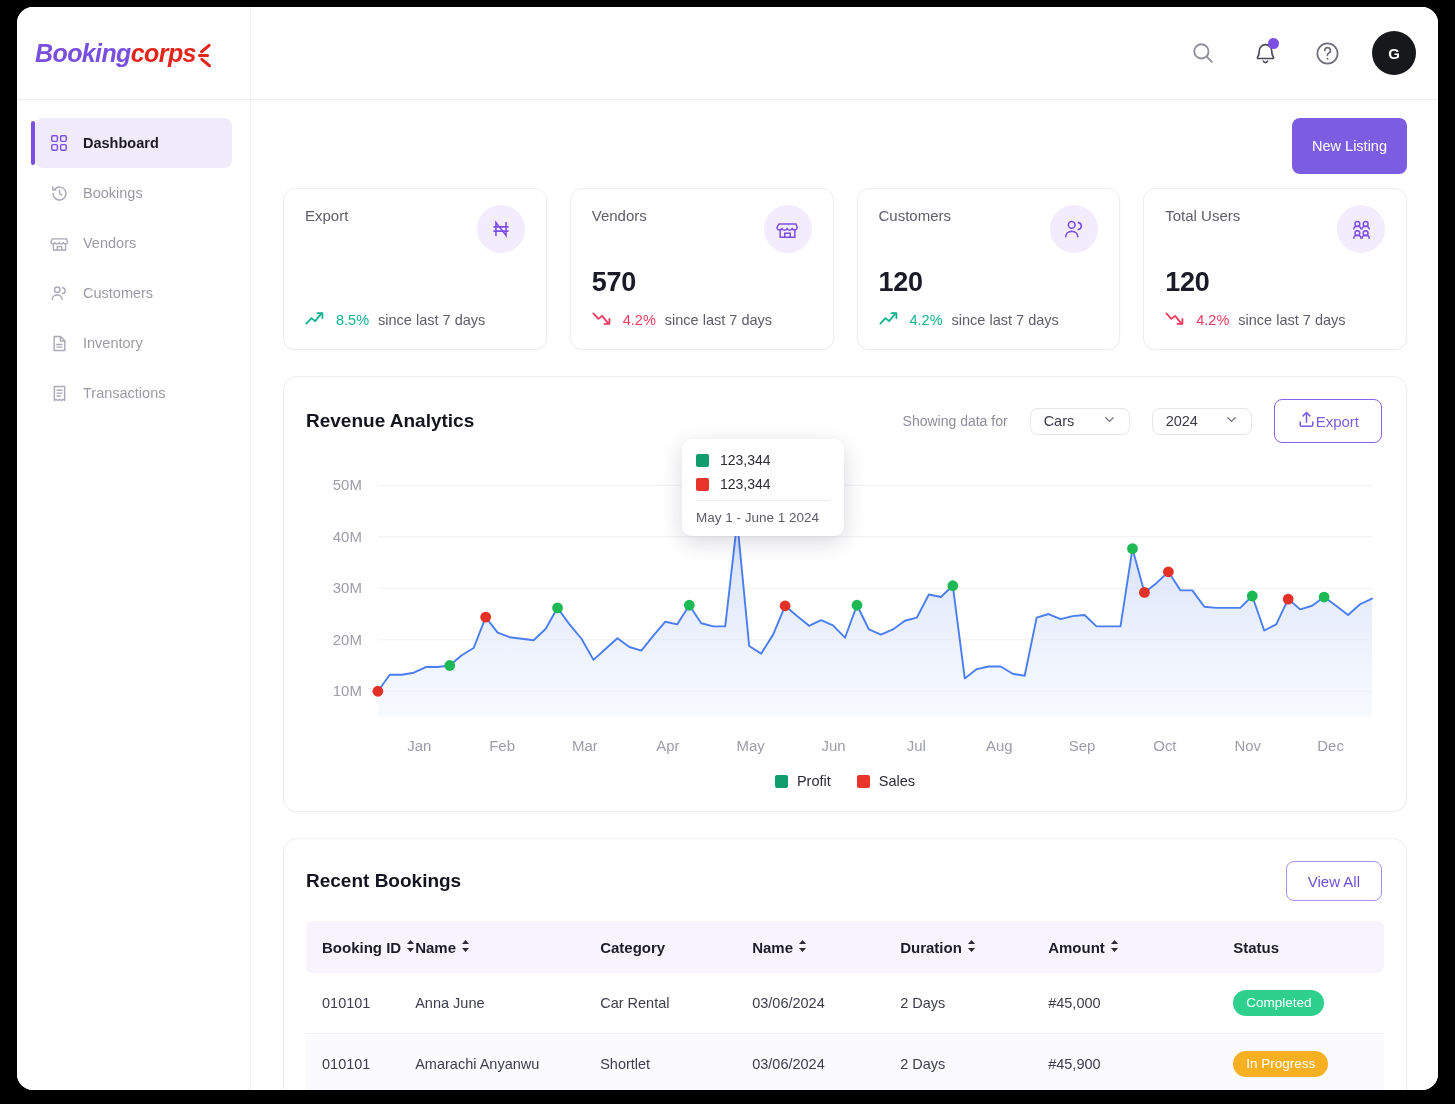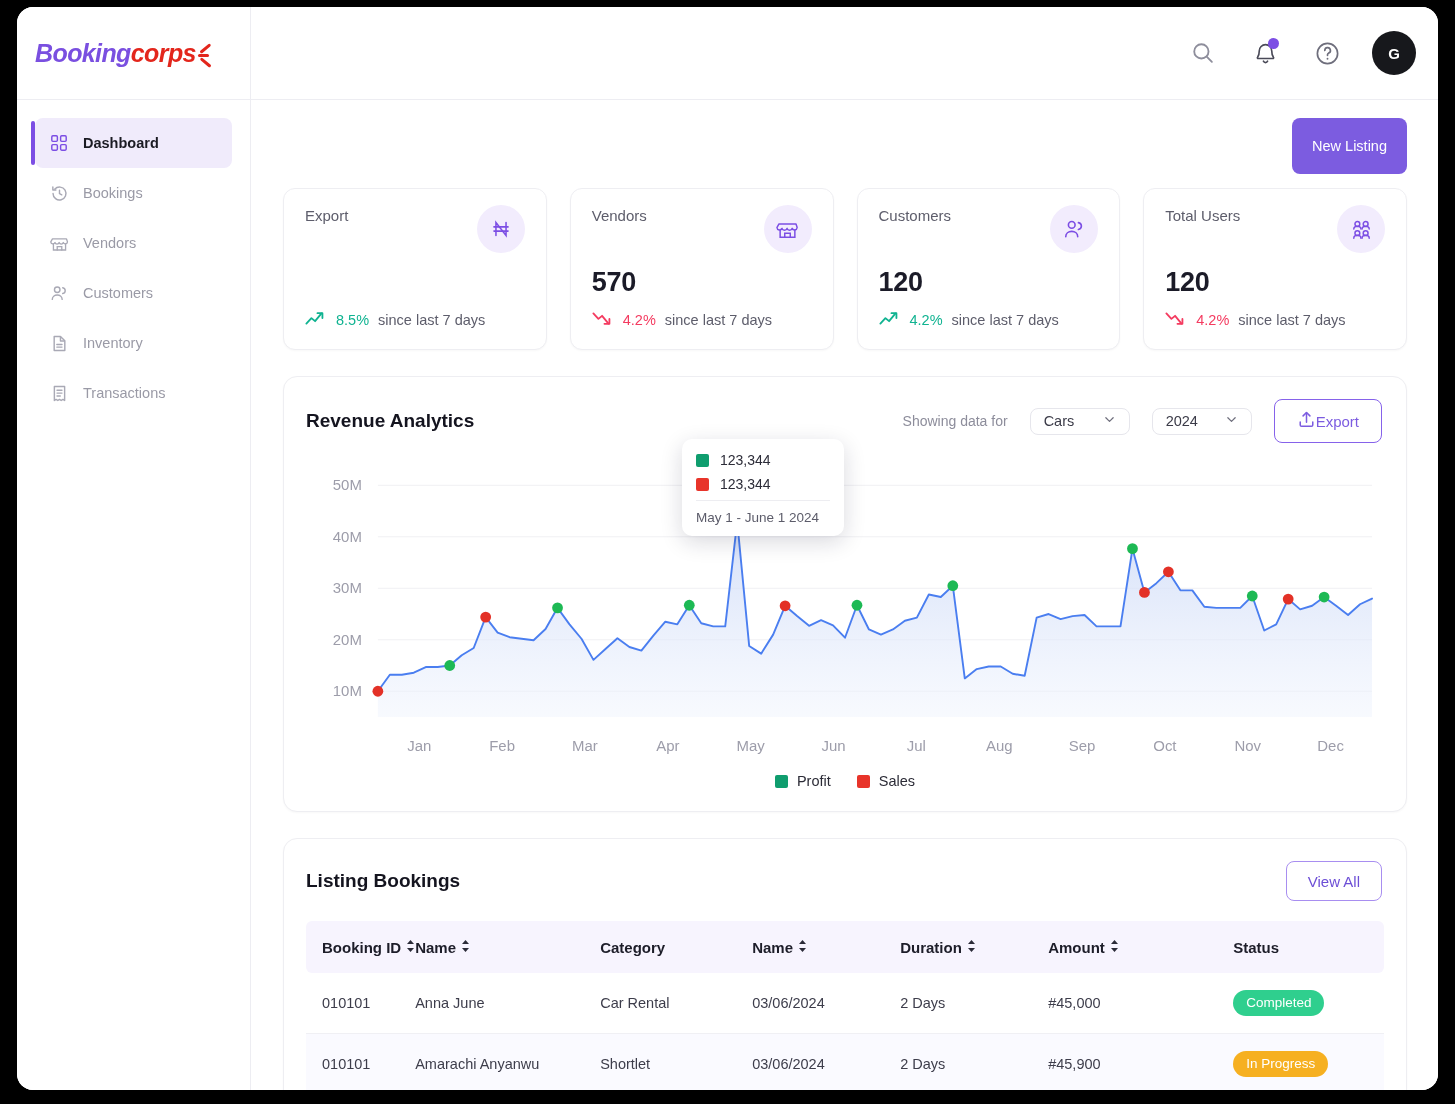--- a/index.html
+++ b/index.html
@@ -681,21 +681,21 @@
           </div>
           <div class="legend-item">
             <span class="sw" style="background:#e8342a"></span>
             <span>Sales</span>
           </div>
         </div>
       </div>
 
       <div class="panel">
         <div class="table-head-row">
-          <div class="panel-title">Listing Bookings</div>
+          <div class="panel-title">Recent Bookings</div>
           <button class="btn-viewall">View All</button>
         </div>
         <div class="tbl-outer">
           <table>
             <thead>
               <tr>
                 <th class="c-w"><span>Booking ID</span><span class="sort-ico"><svg width="9" height="12" viewBox="0 0 9 12" fill="#2b2b38">
                         <path d="M4.5 0 8 4H1z"></path>
                         <path d="M4.5 12 1 8h7z"></path>
                       </svg></span></th>

